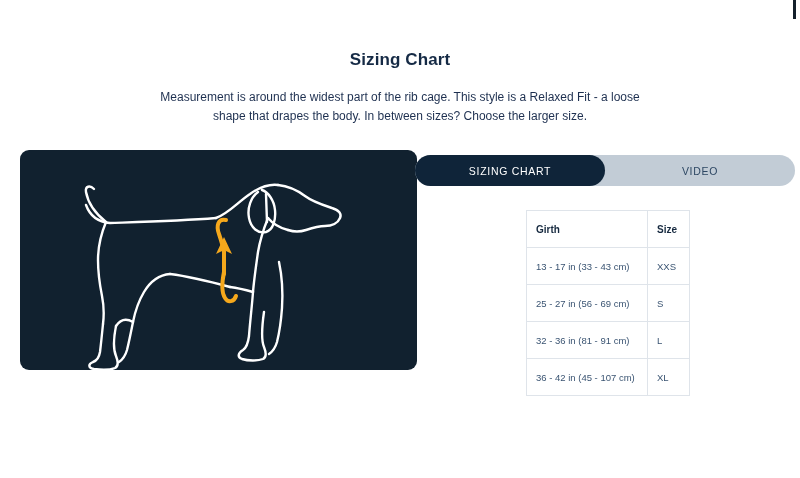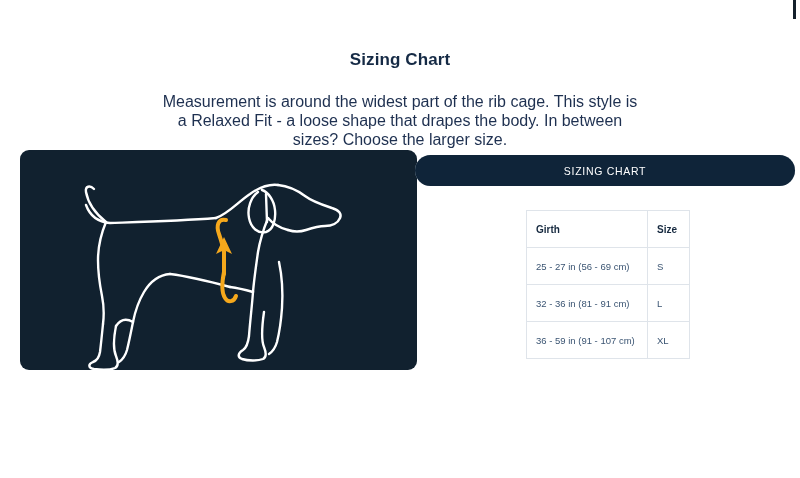--- a/index.html
+++ b/index.html
@@ -40,21 +40,21 @@
     letter-spacing: 0.1px;
     color: #152a45;
   }
 
   .page-subtitle {
     position: absolute;
     top: 76px;
     left: 160px;
     width: 480px;
     text-align: center;
-    font-size: 16px;
+    font-size: 12px;
     line-height: 19px;
     color: #1e3050;
   }
 
   
   .illustration-panel {
     position: absolute;
     left: 20px;
     top: 150px;
     width: 397px;
@@ -189,38 +189,43 @@
       <path d="M204,87 L212,104 L204,100 L196,104 Z"></path>
     </g>
     <g fill="none" stroke="#f5a81c" stroke-width="4" stroke-linecap="round">
       <path d="M204,104 L204,124"></path>
     </g>
   </svg>
 </div>
 
 <div class="tab-bar">
   <div class="tab active">SIZING CHART</div>
+  <div class="tab">VIDEO</div>
 </div>
 
 <div class="size-table-wrap">
   <table class="size-table">
     <thead>
       <tr>
         <th class="col-girth">Girth</th>
         <th class="col-size">Size</th>
       </tr>
     </thead>
     <tbody>
       <tr>
+        <td class="col-girth">13 - 17 in (33 - 43 cm)</td>
+        <td class="col-size">XXS</td>
+      </tr>
+      <tr>
         <td class="col-girth">25 - 27 in (56 - 69 cm)</td>
         <td class="col-size">S</td>
       </tr>
       <tr>
         <td class="col-girth">32 - 36 in (81 - 91 cm)</td>
         <td class="col-size">L</td>
       </tr>
       <tr>
-        <td class="col-girth">36 - 59 in (91 - 107 cm)</td>
+        <td class="col-girth">36 - 42 in (45 - 107 cm)</td>
         <td class="col-size">XL</td>
       </tr>
     </tbody>
   </table>
 </div>
 
 </body></html>

